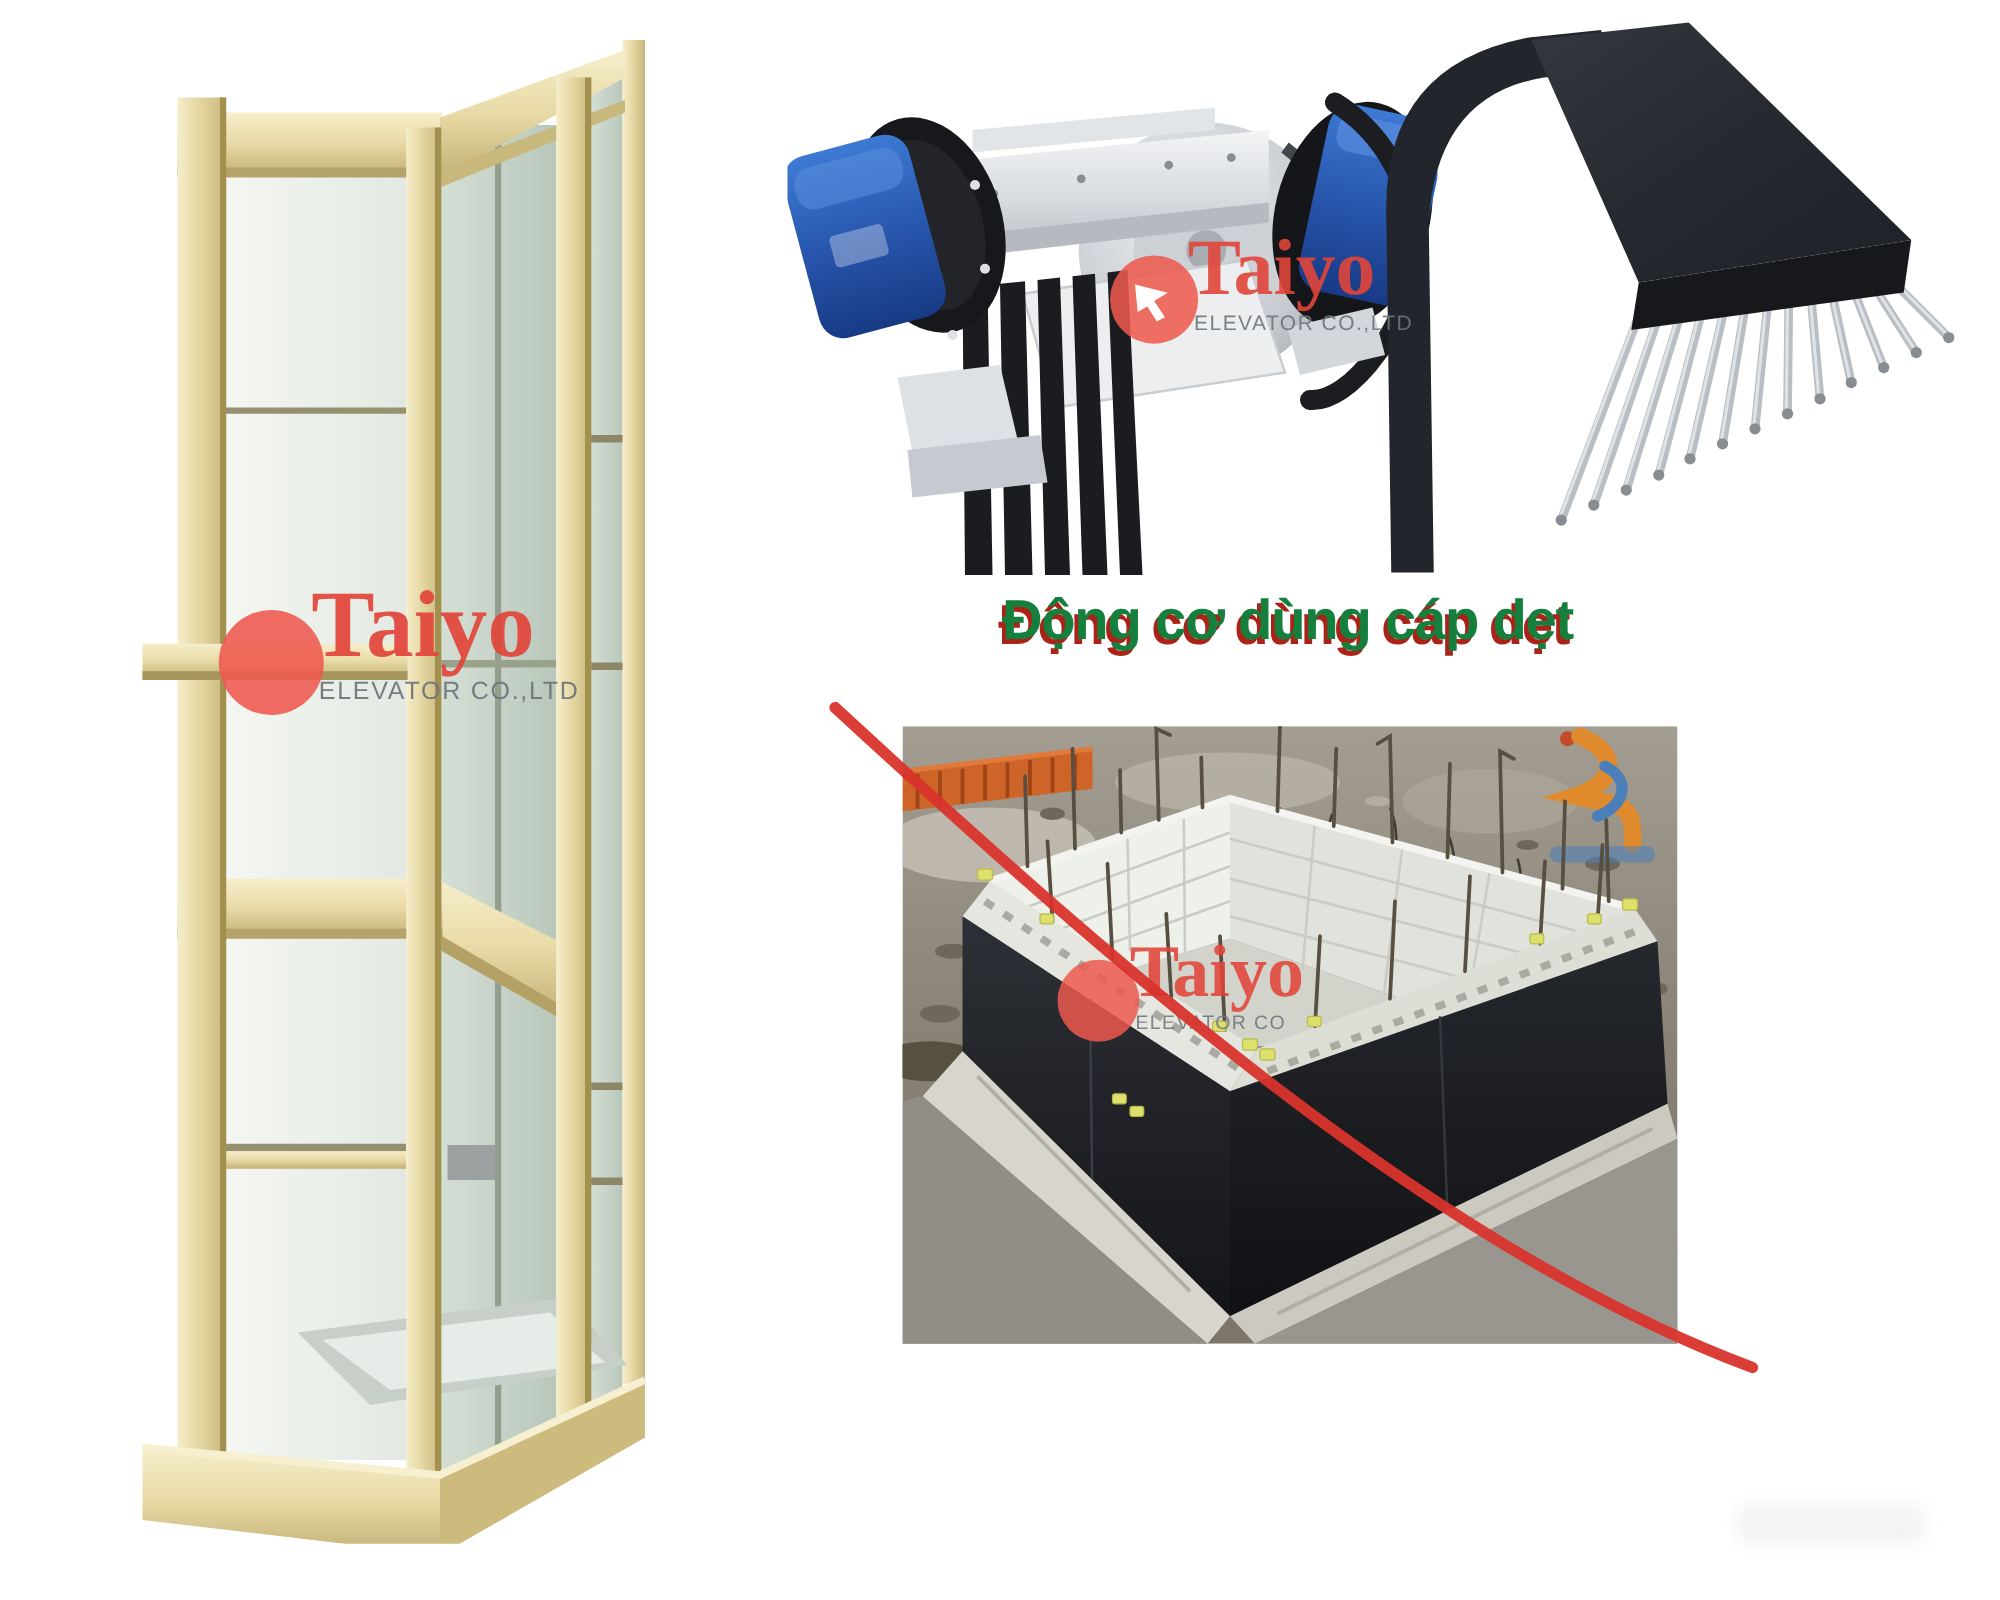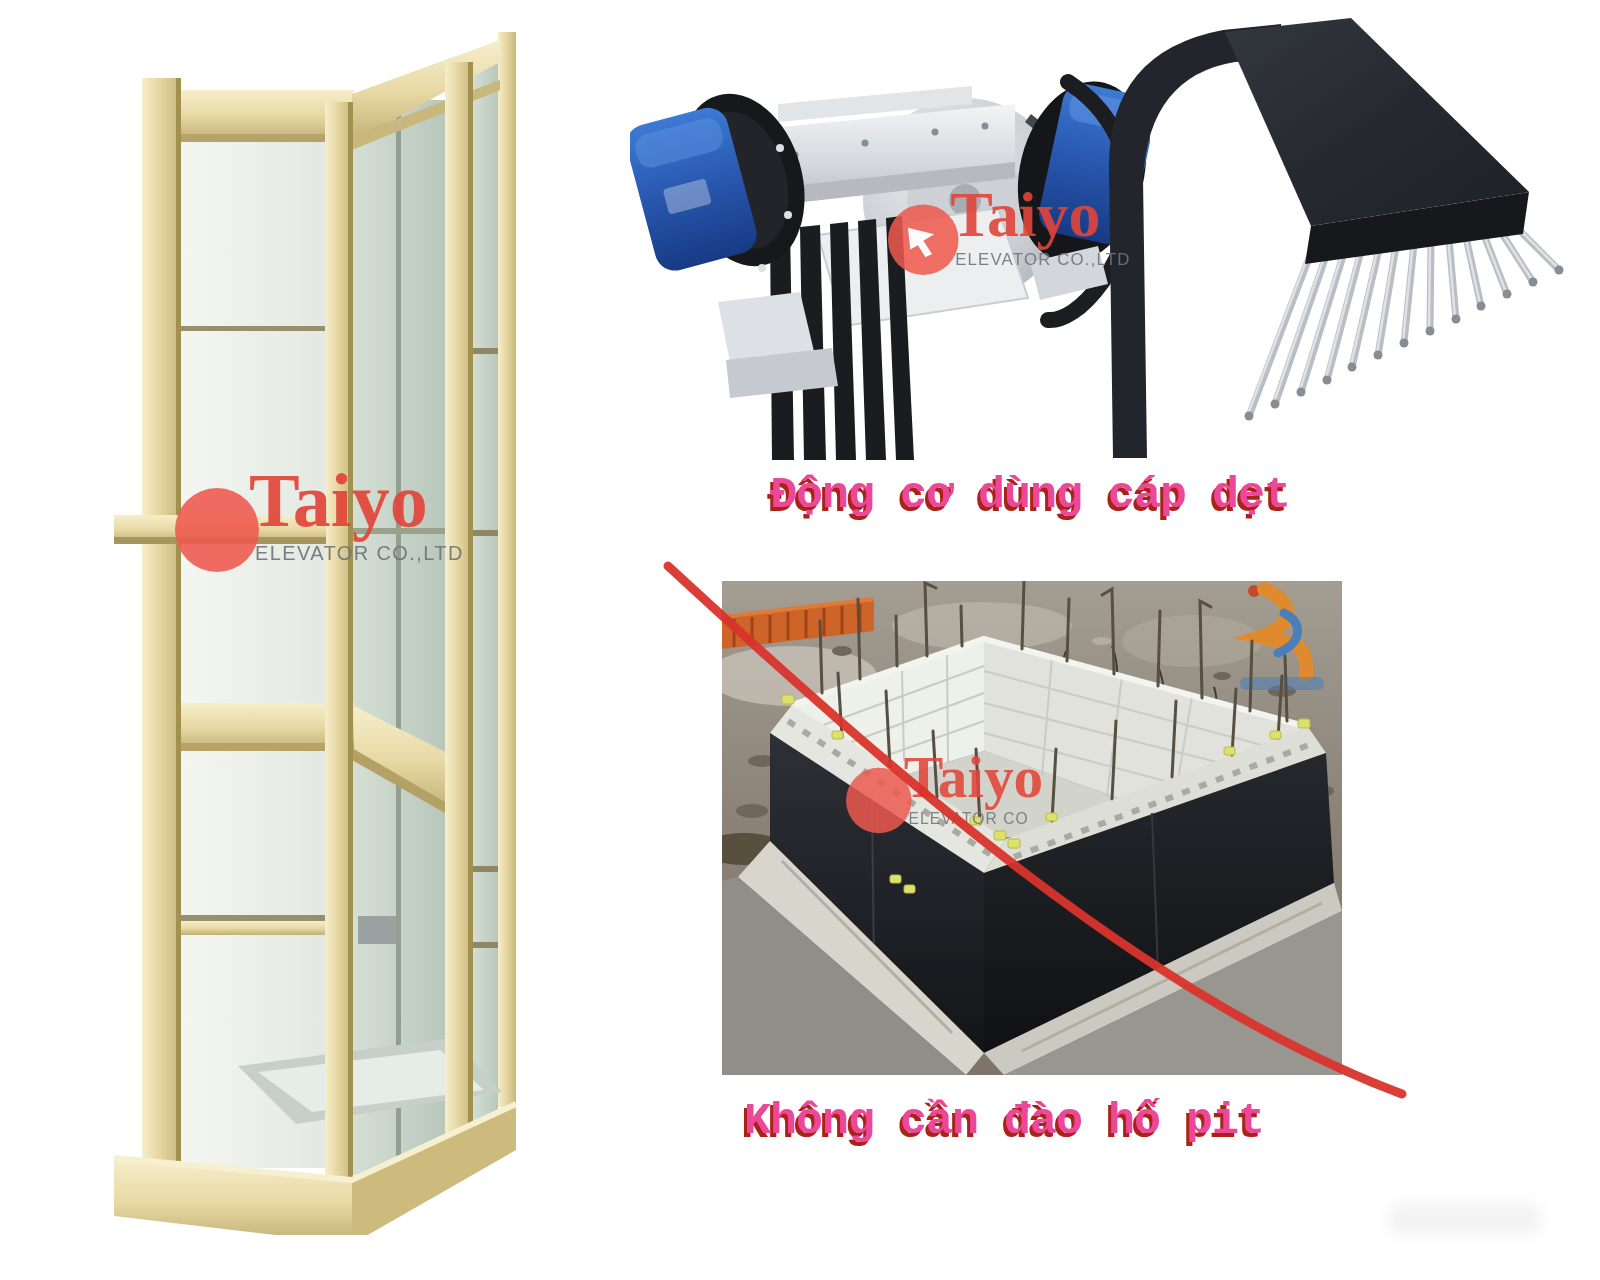--- a/index.html
+++ b/index.html
@@ -6,22 +6,22 @@
   .canvas{
     position:relative;width:1600px;height:1280px;background:#ffffff;
     overflow:hidden;font-family:"Liberation Sans",sans-serif;
   }
   .fig{position:absolute;}
   .fig svg{display:block;}
 
   
   .caption{
     position:absolute;text-align:center;
-    font-family:Liberation Mono, monospace;font-weight:bold;
-    font-size:45px;letter-spacing:-1px;color:#ec4899;
+    font-family:Liberation Sans, sans-serif;font-weight:bold;
+    font-size:45px;letter-spacing:-1px;color:#15803d;
     text-shadow:-3px 4px 0 rgba(167,22,12,0.95);
     white-space:nowrap;
   }
   .caption-motor{left:630px;top:470px;width:800px;}
   .caption-pit{left:598px;top:1096px;width:812px;}
 
   
   .wm{position:absolute;width:400px;height:110px;opacity:0.92;transform-origin:top left;}
   .wm-circle{
     position:absolute;left:0;top:10px;width:84px;height:84px;border-radius:50%;
@@ -400,21 +400,20 @@
           <rect x="248" y="236" width="11" height="8" rx="2"></rect>
         <rect x="324" y="232" width="11" height="8" rx="2"></rect>
           <rect x="502" y="166" width="11" height="8" rx="2"></rect>
         <rect x="548" y="150" width="11" height="8" rx="2"></rect>
           <rect x="168" y="294" width="11" height="8" rx="2"></rect>
         <rect x="182" y="304" width="11" height="8" rx="2"></rect>
       </g>
     </svg>
   </div>
 
-  <div class="caption caption-pit">Không cần đào hố pit</div>
 
   <div class="wm wm-elevator">
     <span class="wm-circle"></span>
     <span class="wm-name">Taiyo</span>
     <span class="wm-co">ELEVATOR CO.,LTD</span>
   </div>
 
   <div class="wm wm-motor">
     <span class="wm-circle">
       <svg width="56" height="52" viewBox="0 0 40 40">

